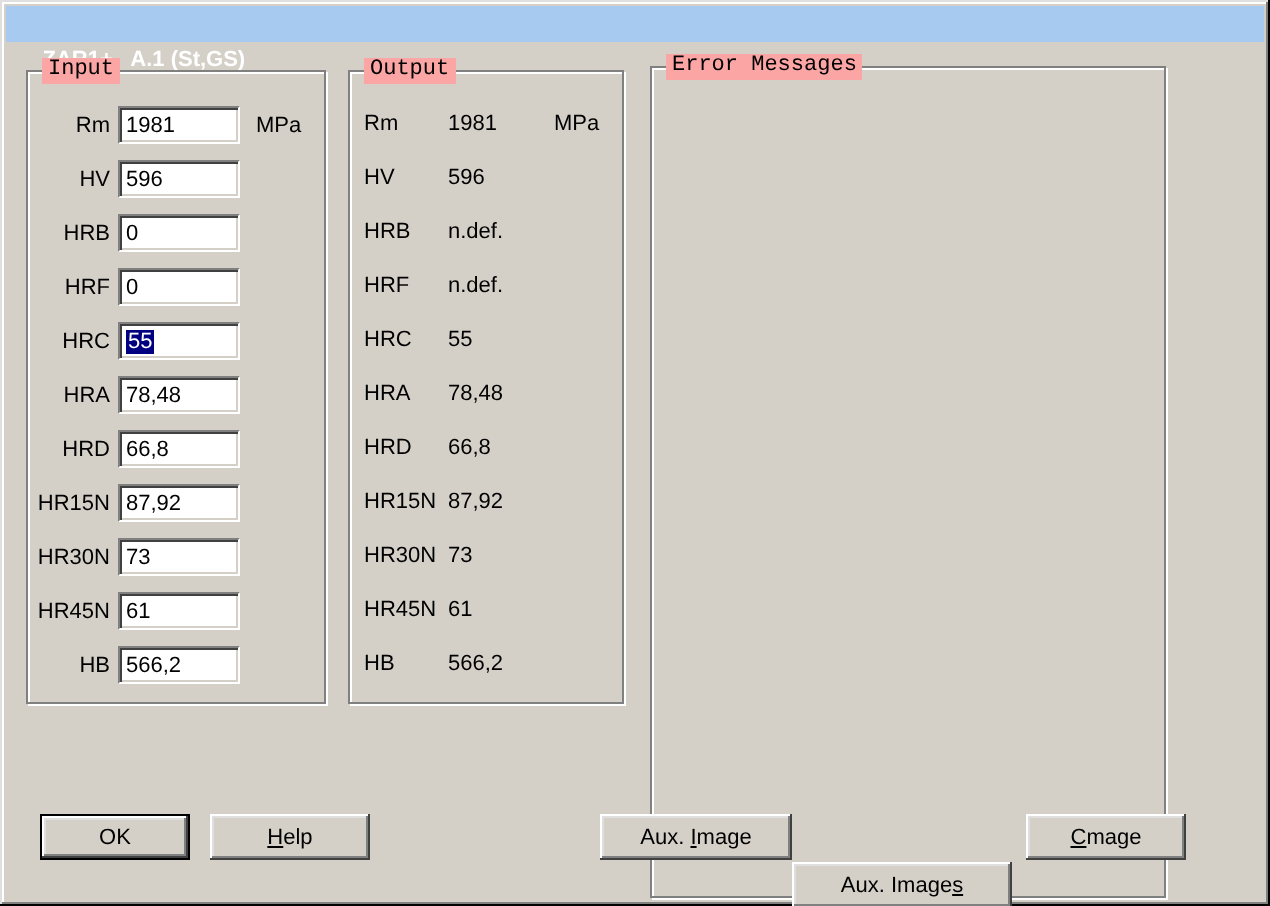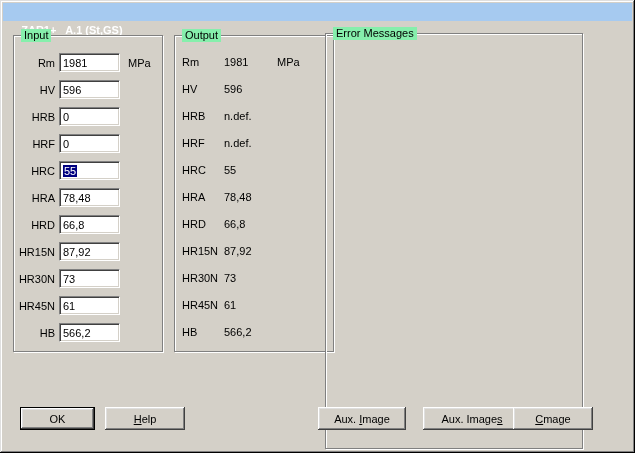--- a/index.html
+++ b/index.html
@@ -16,25 +16,25 @@
   .titlebar {
     position:absolute; left:3px; top:3px; width:629px; height:18px;
     background:#A6CAF0; color:#FFFFFF; font-weight:bold;
     line-height:18px; padding-left:6px; white-space:pre;
   }
   .groupbox {
     position:absolute; border:1px solid #808080;
     box-shadow: inset 1px 1px #FFFFFF, 1px 1px #FFFFFF;
   }
   .groupbox-label {
-    position:absolute; top:-7px; left:7px; background:#86efac;
-    padding:0 3px; line-height:13px; white-space:nowrap;
+    position:absolute; top:-7px; left:7px; background:#fca5a5;
+    padding:0 3px; line-height:13px; white-space:nowrap;font-family:Liberation Mono, monospace;
   }
   #group-input  { left:13px;  top:35px; width:150px; height:317px; }
-  #group-output { left:174px; top:35px; width:160px; height:317px;padding-left:42px; }
+  #group-output { left:174px; top:35px; width:138px; height:317px;padding-left:42px; }
   #group-errors { left:325px; top:33px; width:258px; height:416px; }
 
   .in-row { position:absolute; left:0; width:100%; height:19px; display:flex; align-items:center; }
   .in-label { width:41px; text-align:right; margin-right:4px; white-space:nowrap; }
   .textbox {
     width:61px; height:19px; background:#FFFFFF;
     border:1px solid; border-color:#808080 #FFFFFF #FFFFFF #808080;
     box-shadow: inset 1px 1px #404040, inset -1px -1px #D4D0C8;
     display:flex; align-items:center; padding-left:3px; overflow:hidden;
   }
@@ -54,22 +54,22 @@
     cursor:default; user-select:none;
   }
   .btn.default {
     border:1px solid #000000;
     box-shadow: inset -1px -1px #404040, inset 1px 1px #FFFFFF,
                 inset -2px -2px #808080, inset 2px 2px #DFDFDF;
   }
   .accel { text-decoration:underline; }
   #btn-ok         { left:20px;  width:75px;text-align:center; }
   #btn-help       { left:105px; width:80px; }
-  #btn-aux-image  { left:318px; width:88px; }
-  #btn-aux-images { left:423px; width:98px; }
+  #btn-aux-image  { left:300px; width:96px; }
+  #btn-aux-images { left:396px; width:110px;margin-top:24px; }
   #btn-close      { left:513px; width:80px; }
 </style>
 </head>
 <body>
 
 <div class="window">
   <div class="titlebar">
     <span>ZAR1+   A.1 (St,GS)</span>
   </div>
 

